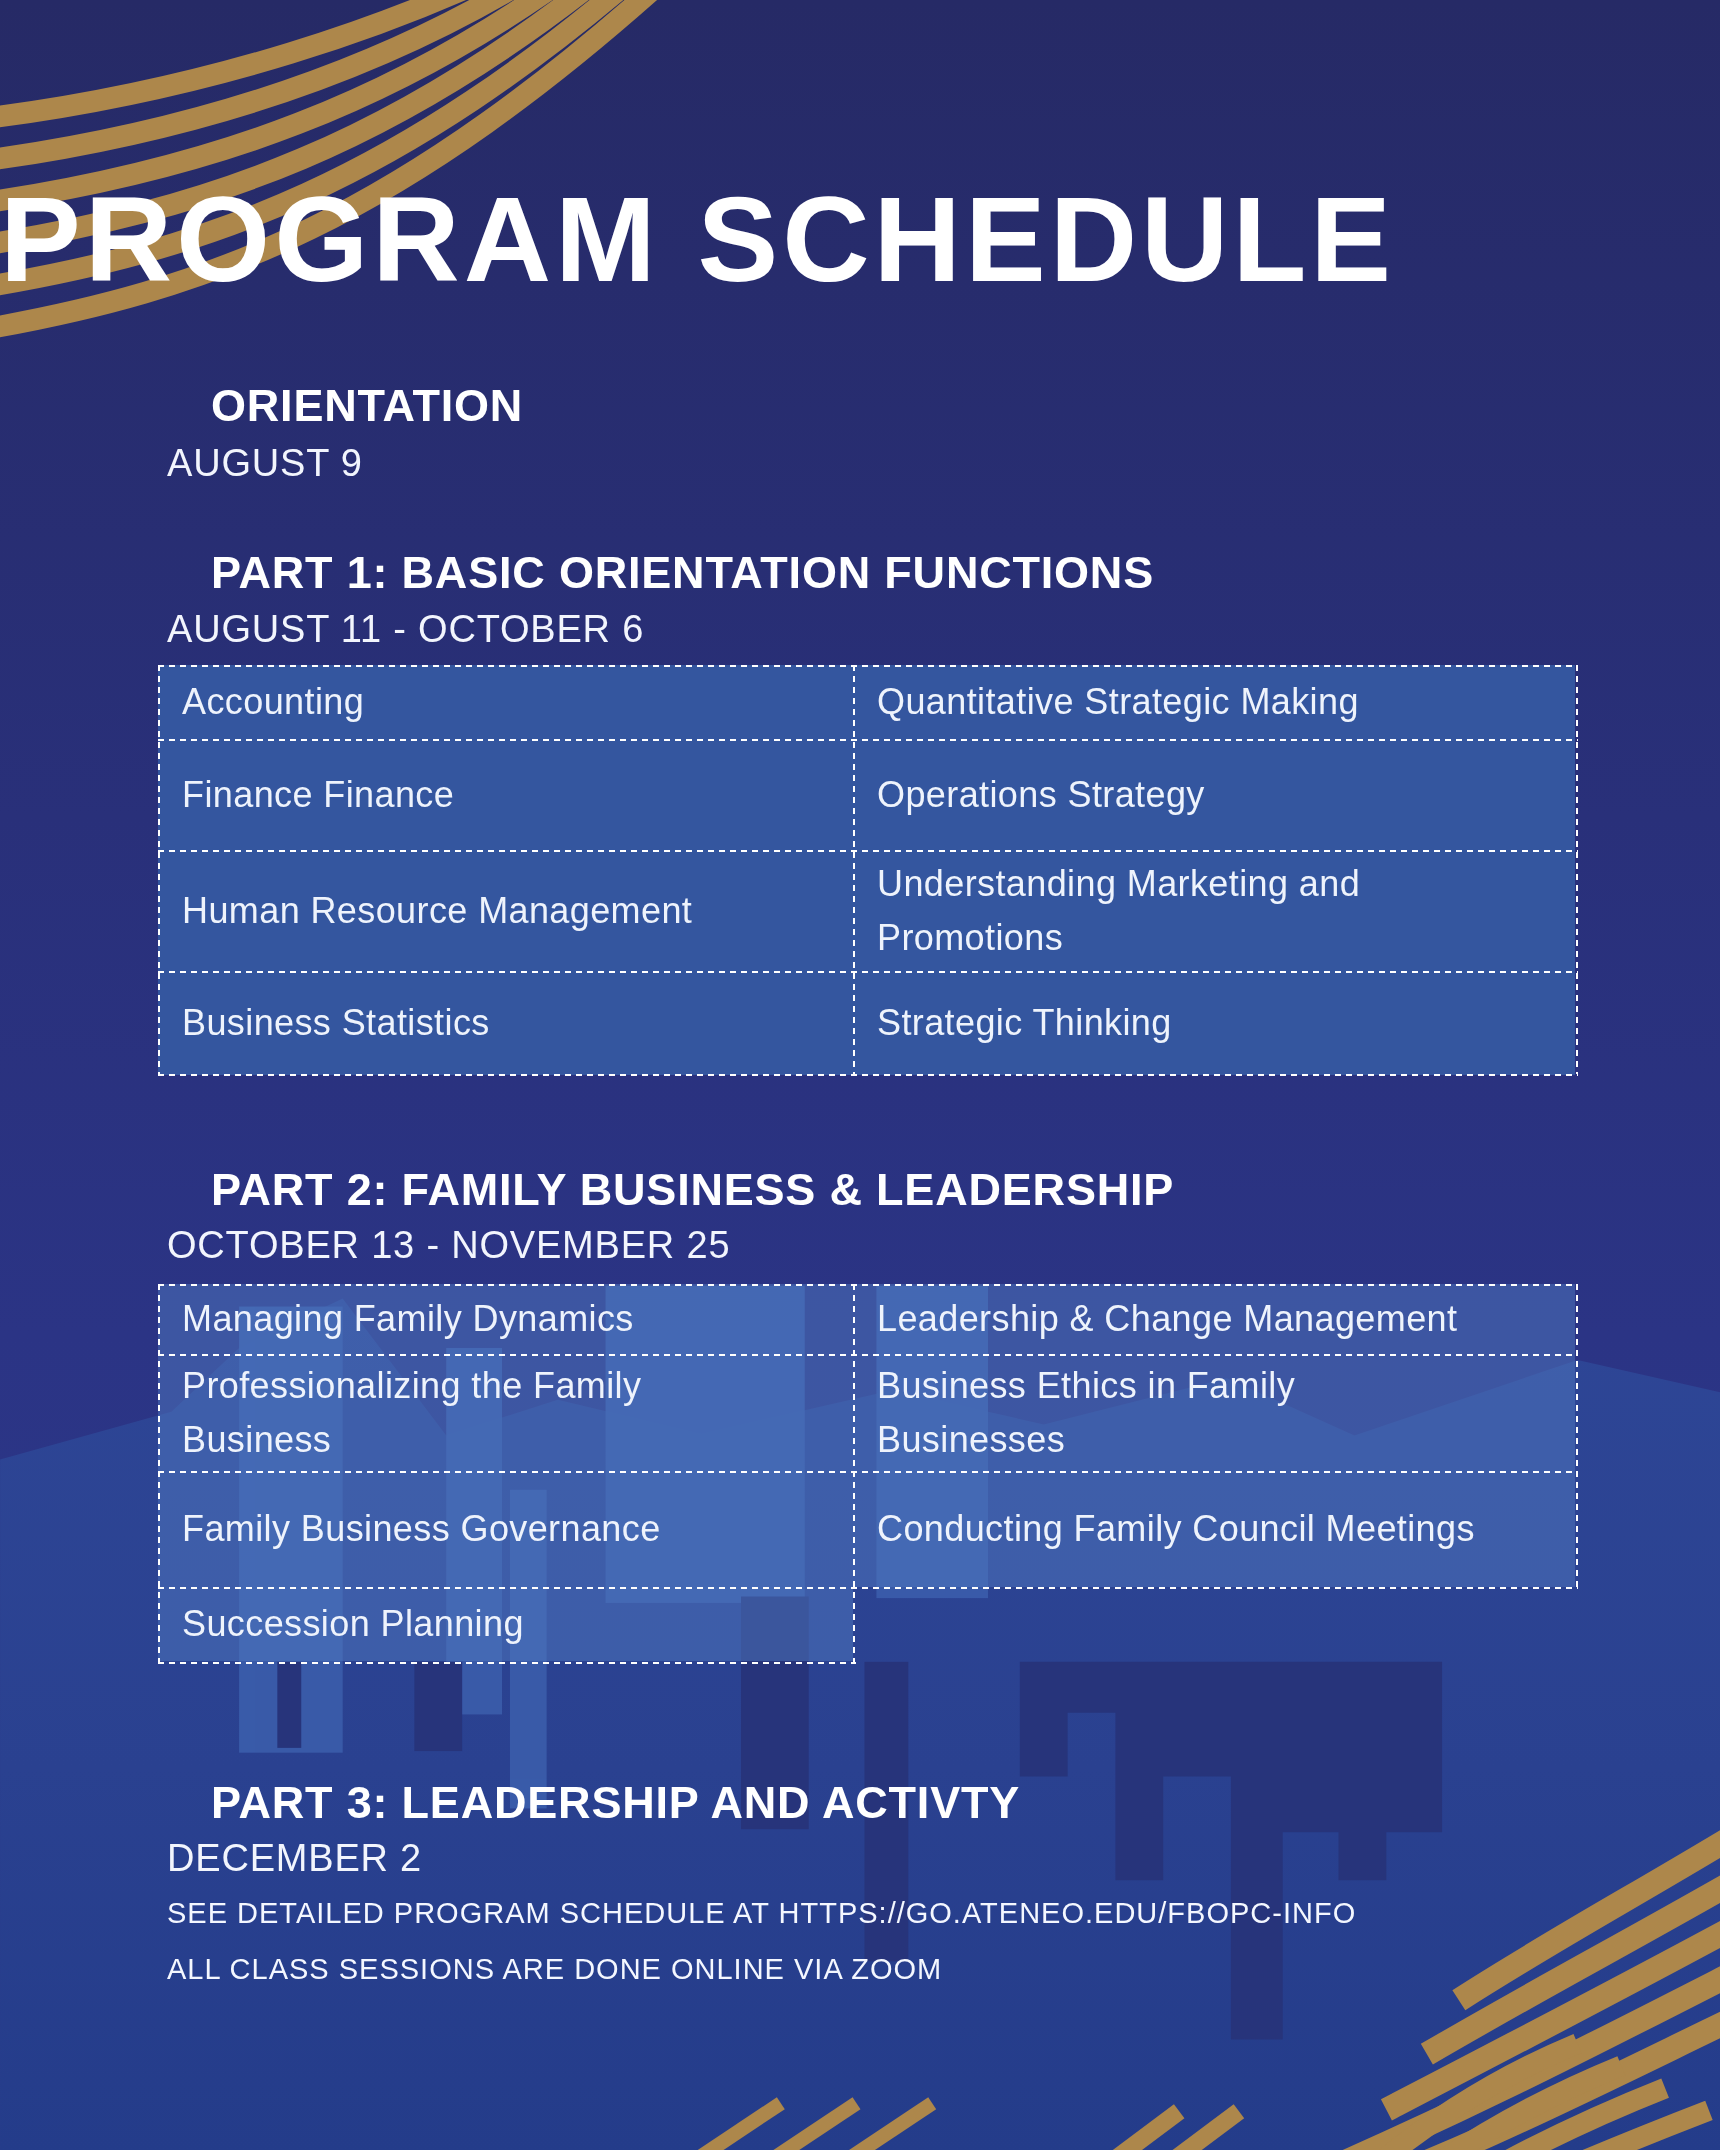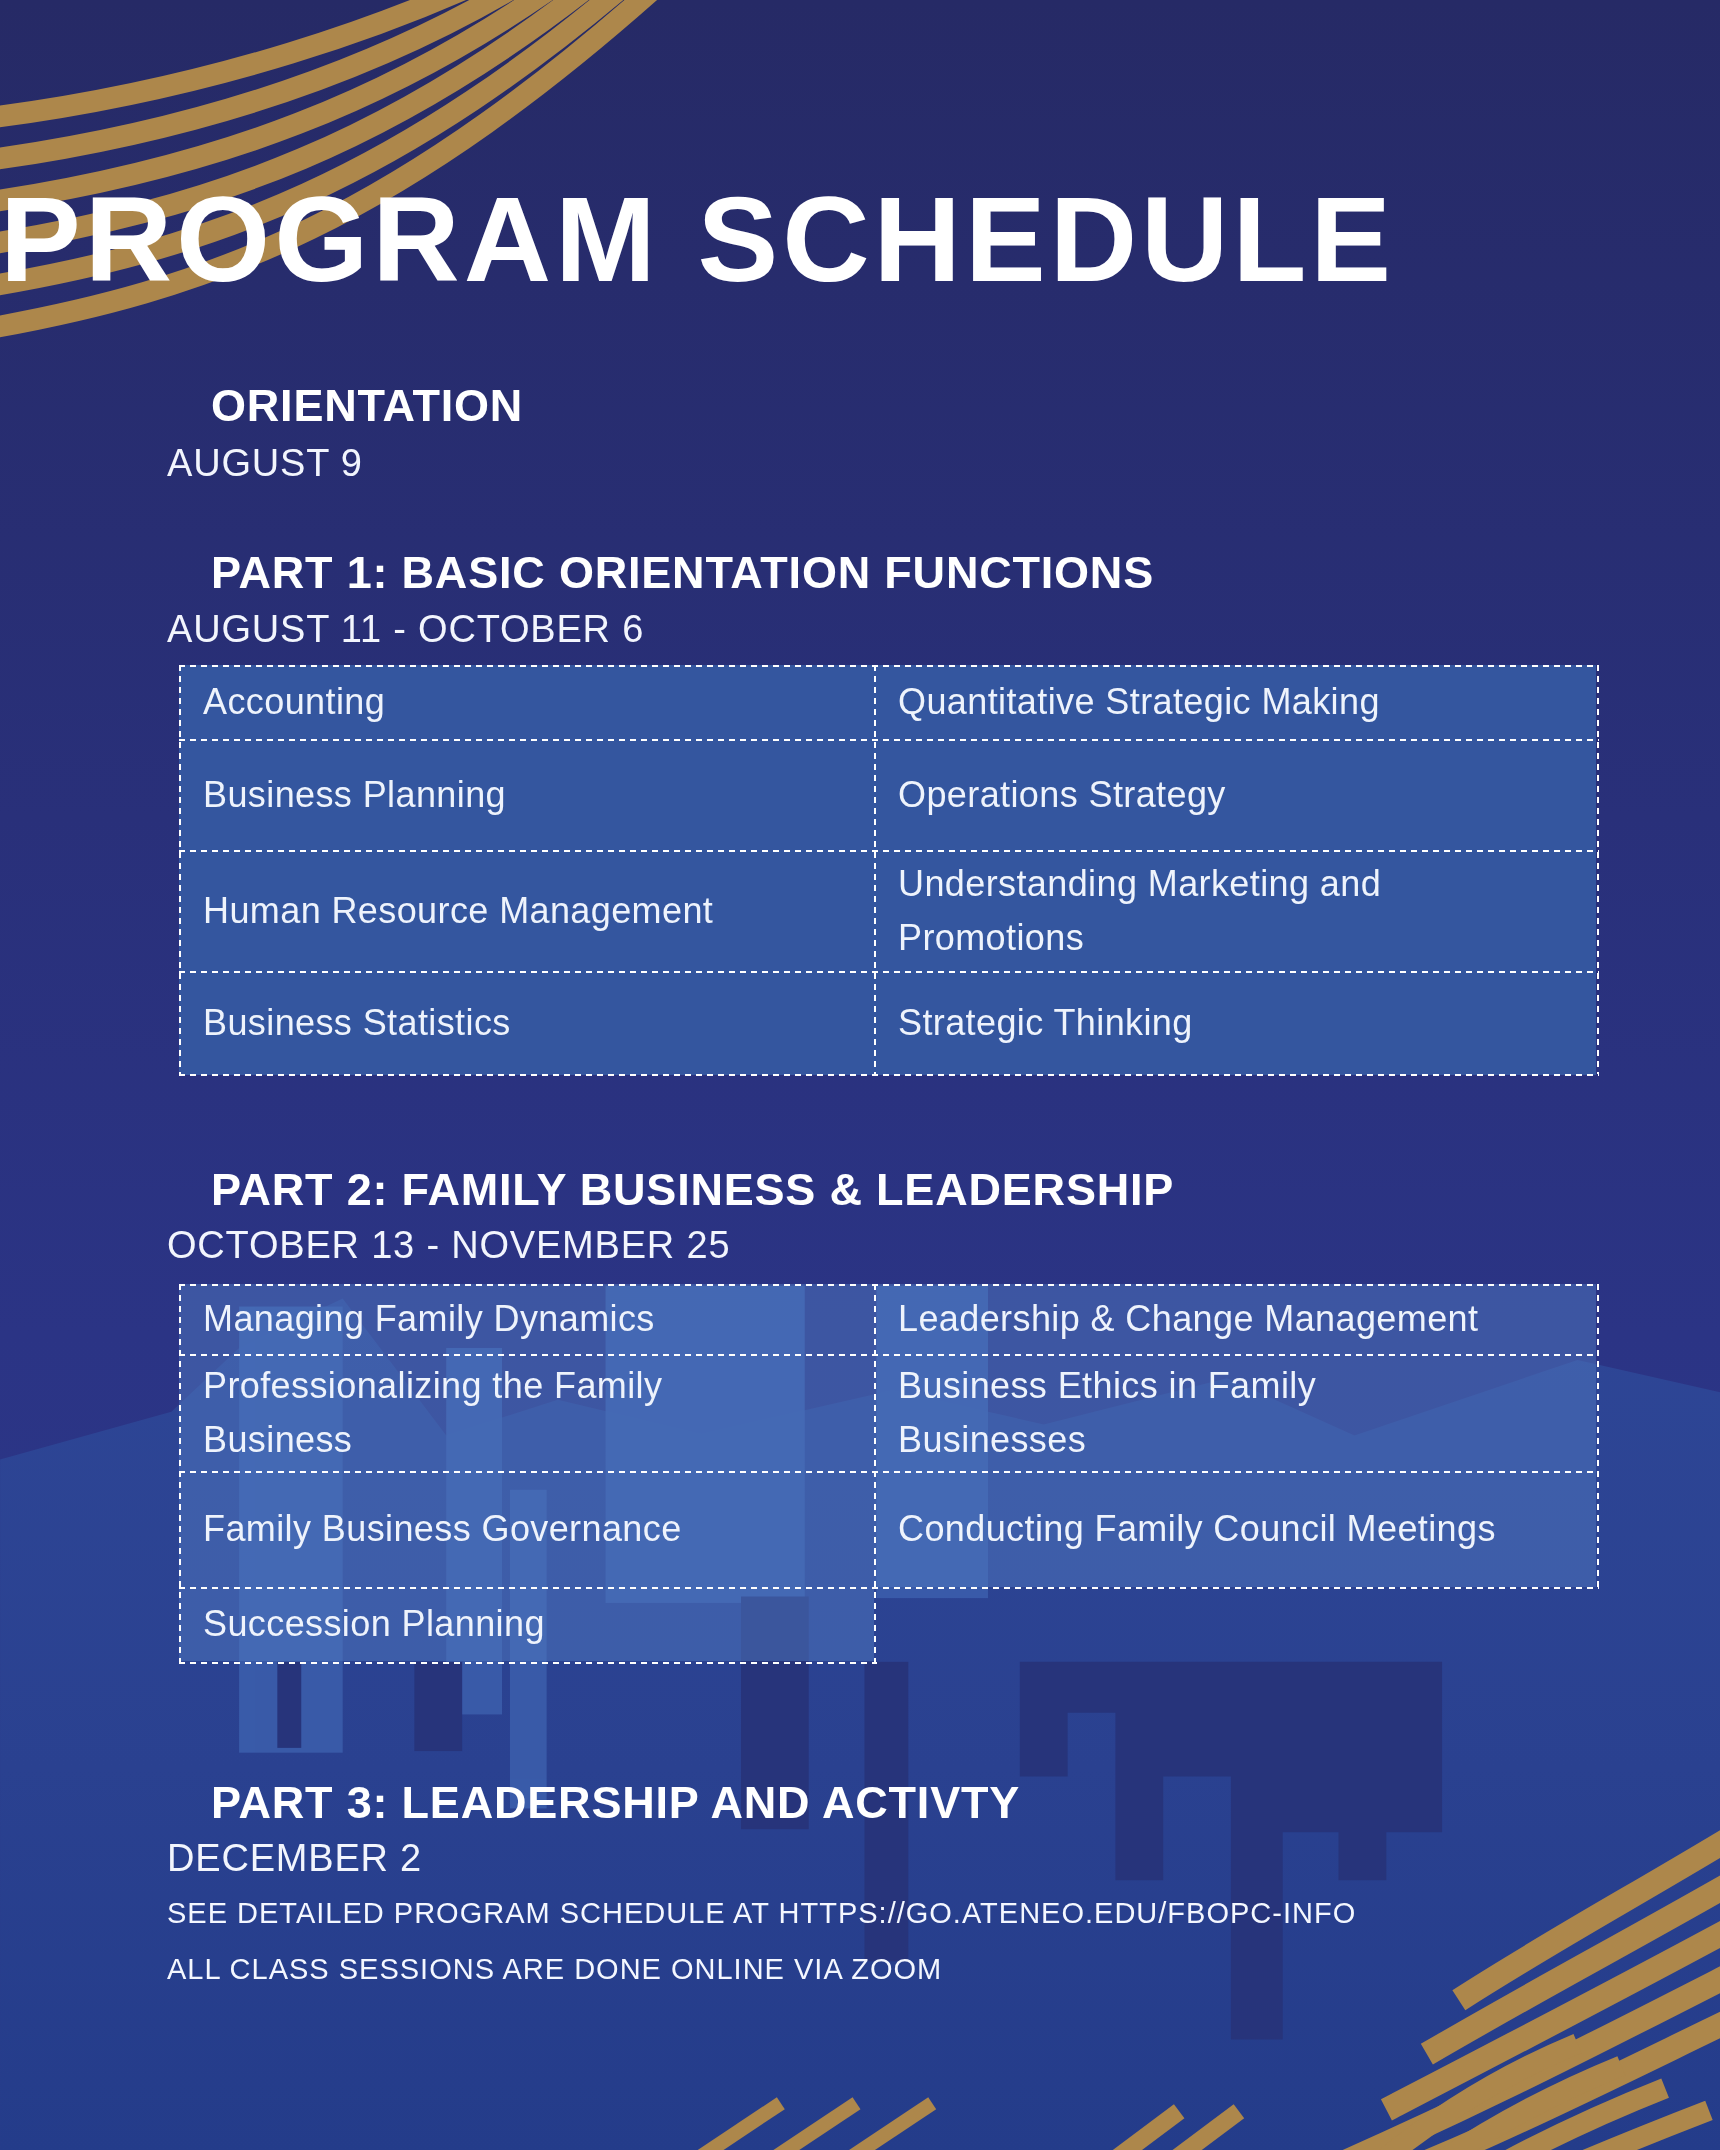--- a/index.html
+++ b/index.html
@@ -20,21 +20,21 @@
   }
   .sec-date{
     position:absolute;left:167px;color:#f2f5fd;
     font-size:38px;font-weight:400;letter-spacing:0.8px;line-height:1.1;white-space:nowrap;
   }
   .o-head{top:381px}.o-date{top:443px}
   .p1-head{top:548px}.p1-date{top:609px}
   .p2-head{top:1165px}.p2-date{top:1225px}
   .p3-head{top:1778px}.p3-date{top:1838px}
 
-  .tbl{position:absolute;left:179px;width:1418px;padding-left:9px;}
+  .tbl{position:absolute;left:158px;width:1418px;padding-left:9px;}
   .t1{top:665px;height:409px;}
   .t2{top:1284px;height:378px;}
   .cell{
     position:absolute;box-sizing:border-box;display:flex;align-items:center;
     padding:0 96px 0 24px;color:#eef3fc;font-size:36px;font-weight:400;
     letter-spacing:0.4px;line-height:1.5;
   }
   .t1 .cell{background:#34569f;}
   .t2 .cell{background:rgba(80,120,192,0.5);}
   .col-l{left:0;width:695px;}
@@ -118,21 +118,21 @@
 
   <div class="sec-head o-head">ORIENTATION</div>
   <div class="sec-date o-date">AUGUST 9</div>
 
   <div class="sec-head p1-head">PART 1: BASIC ORIENTATION FUNCTIONS</div>
   <div class="sec-date p1-date">AUGUST 11 - OCTOBER 6</div>
 
   <div class="tbl t1">
     <div class="cell col-l r0">Accounting</div>
     <div class="cell col-r r0">Quantitative Strategic Making</div>
-    <div class="cell col-l r1">Business Planning</div>
+    <div class="cell col-l r1">Finance Finance</div>
     <div class="cell col-r r1">Operations Strategy</div>
     <div class="cell col-l r2">Human Resource Management</div>
     <div class="cell col-r r2">Understanding Marketing and Promotions</div>
     <div class="cell col-l r3">Business Statistics</div>
     <div class="cell col-r r3">Strategic Thinking</div>
     <div class="hl" style="top:0;width:1420px"></div>
     <div class="hl" style="top:74px;width:1420px"></div>
     <div class="hl" style="top:185px;width:1420px"></div>
     <div class="hl" style="top:306px;width:1420px"></div>
     <div class="hl" style="top:409px;width:1420px"></div>

